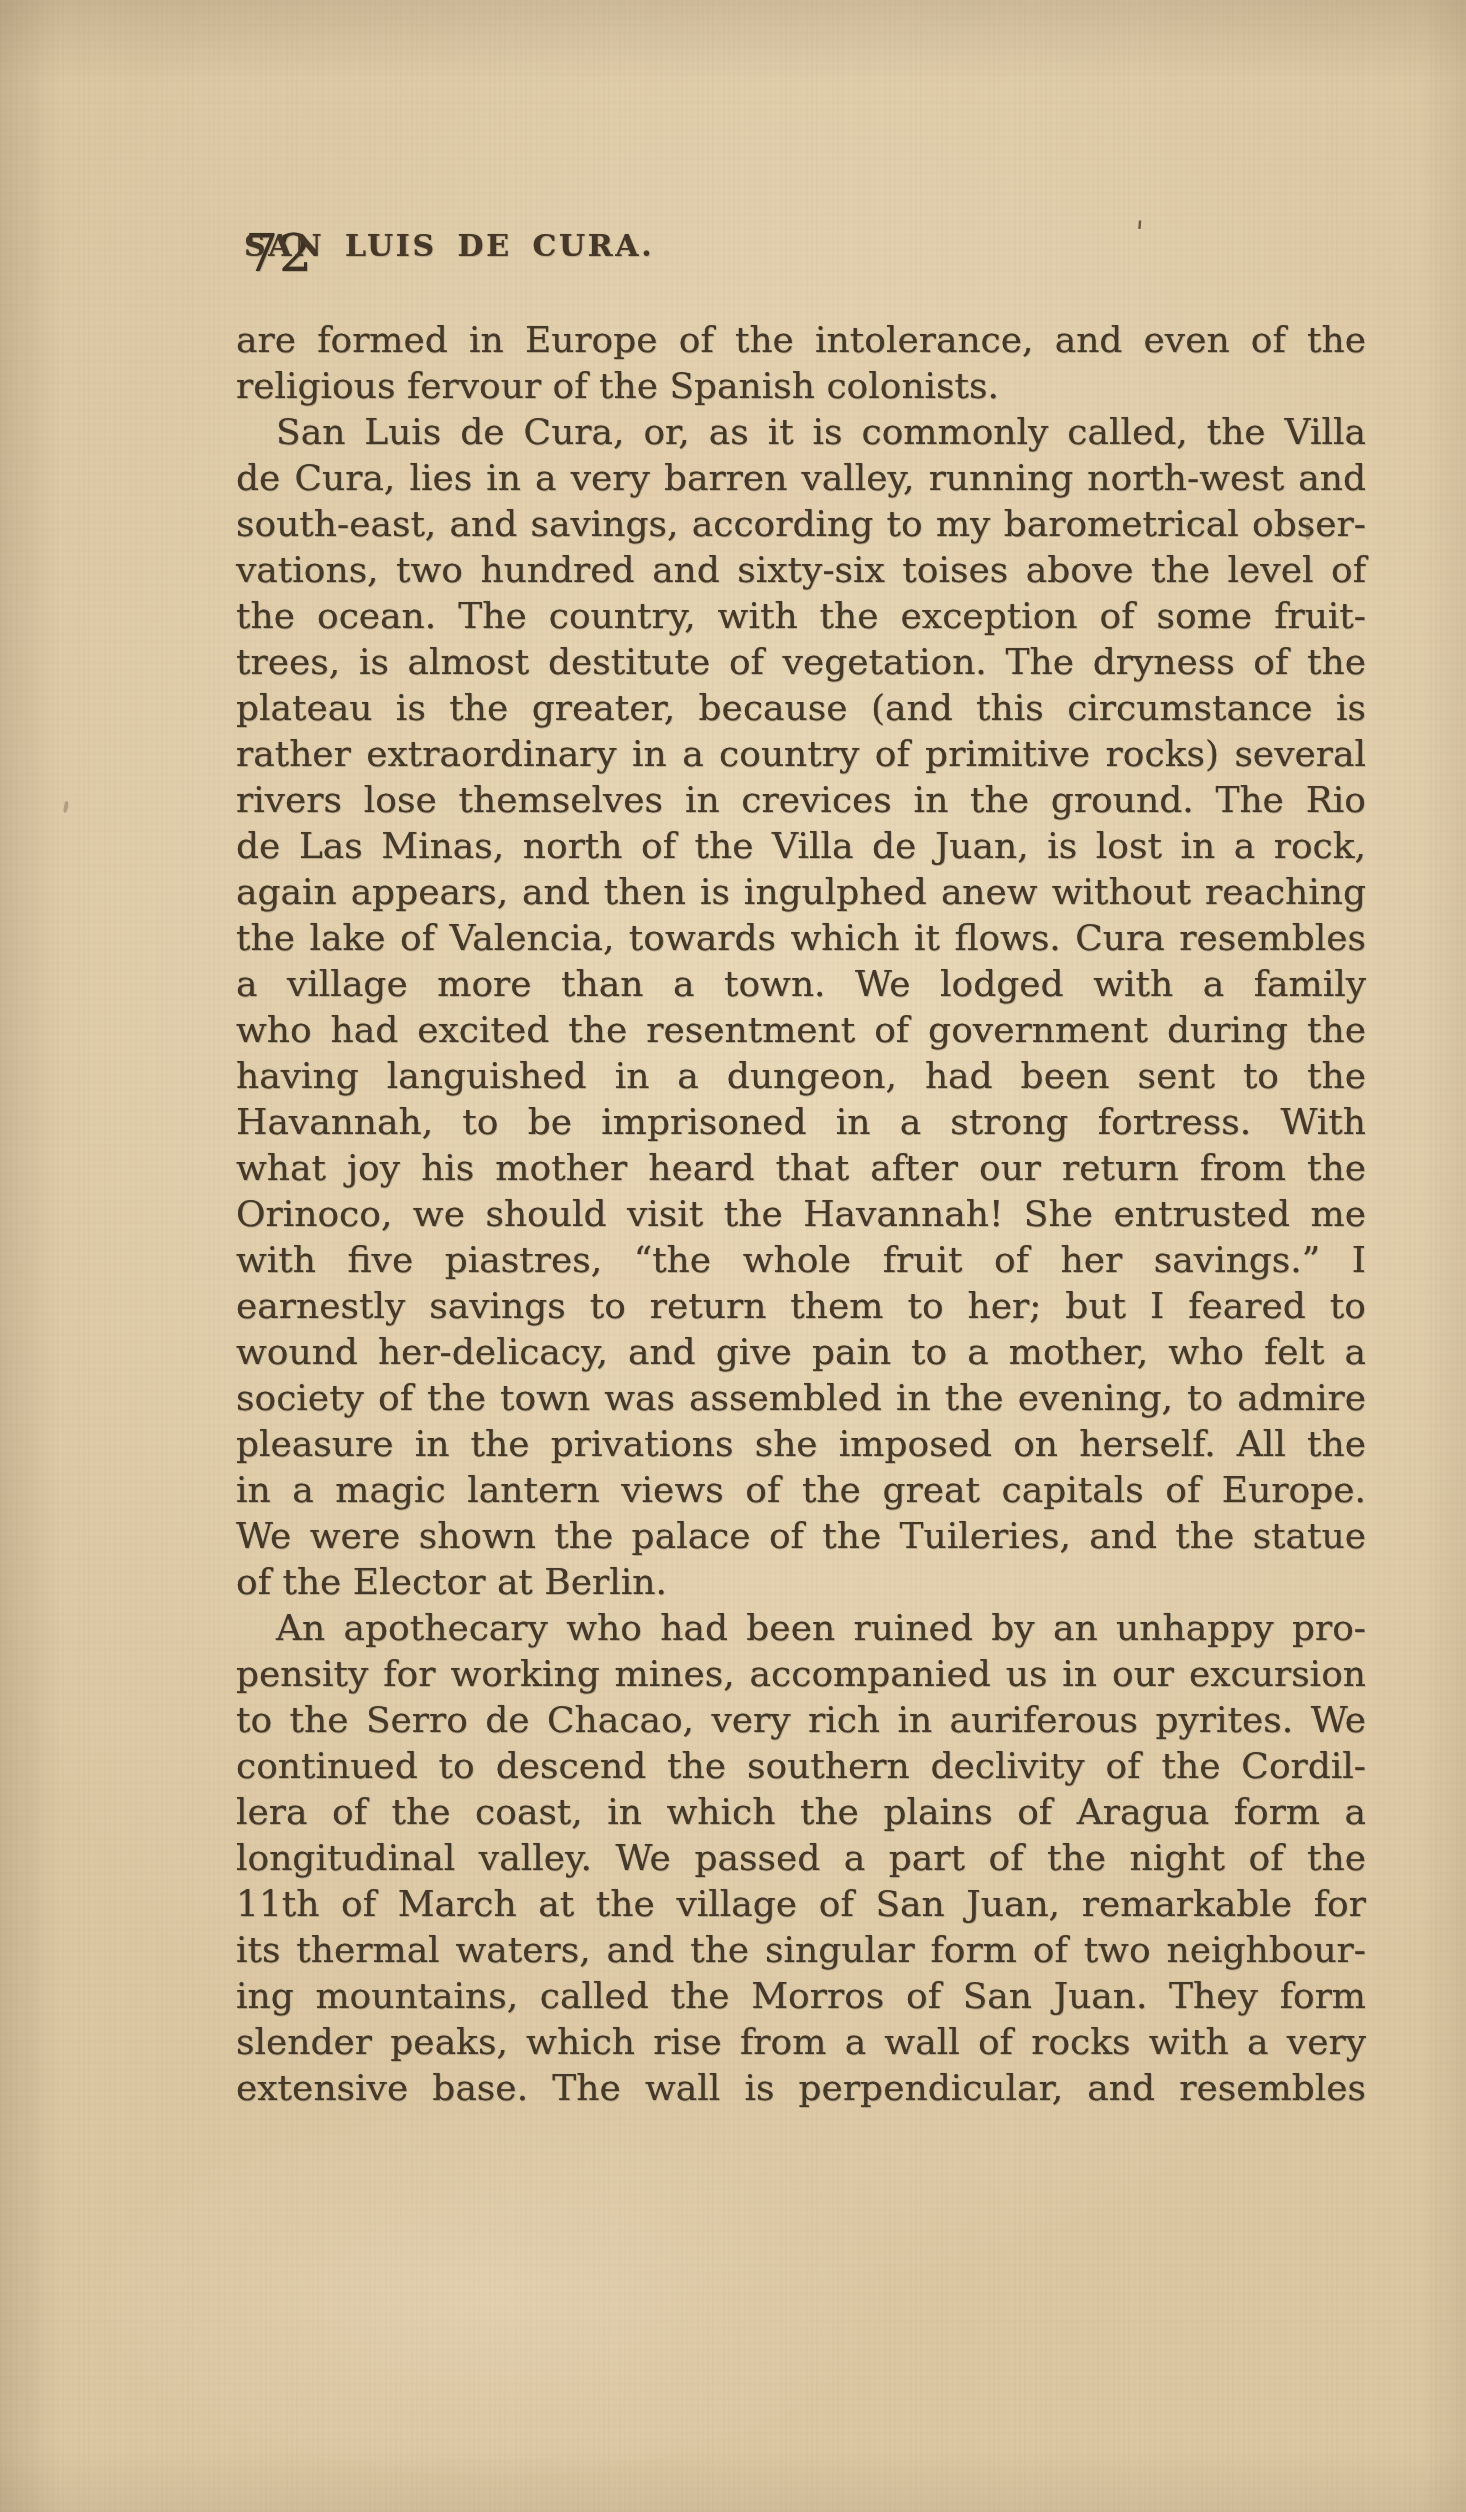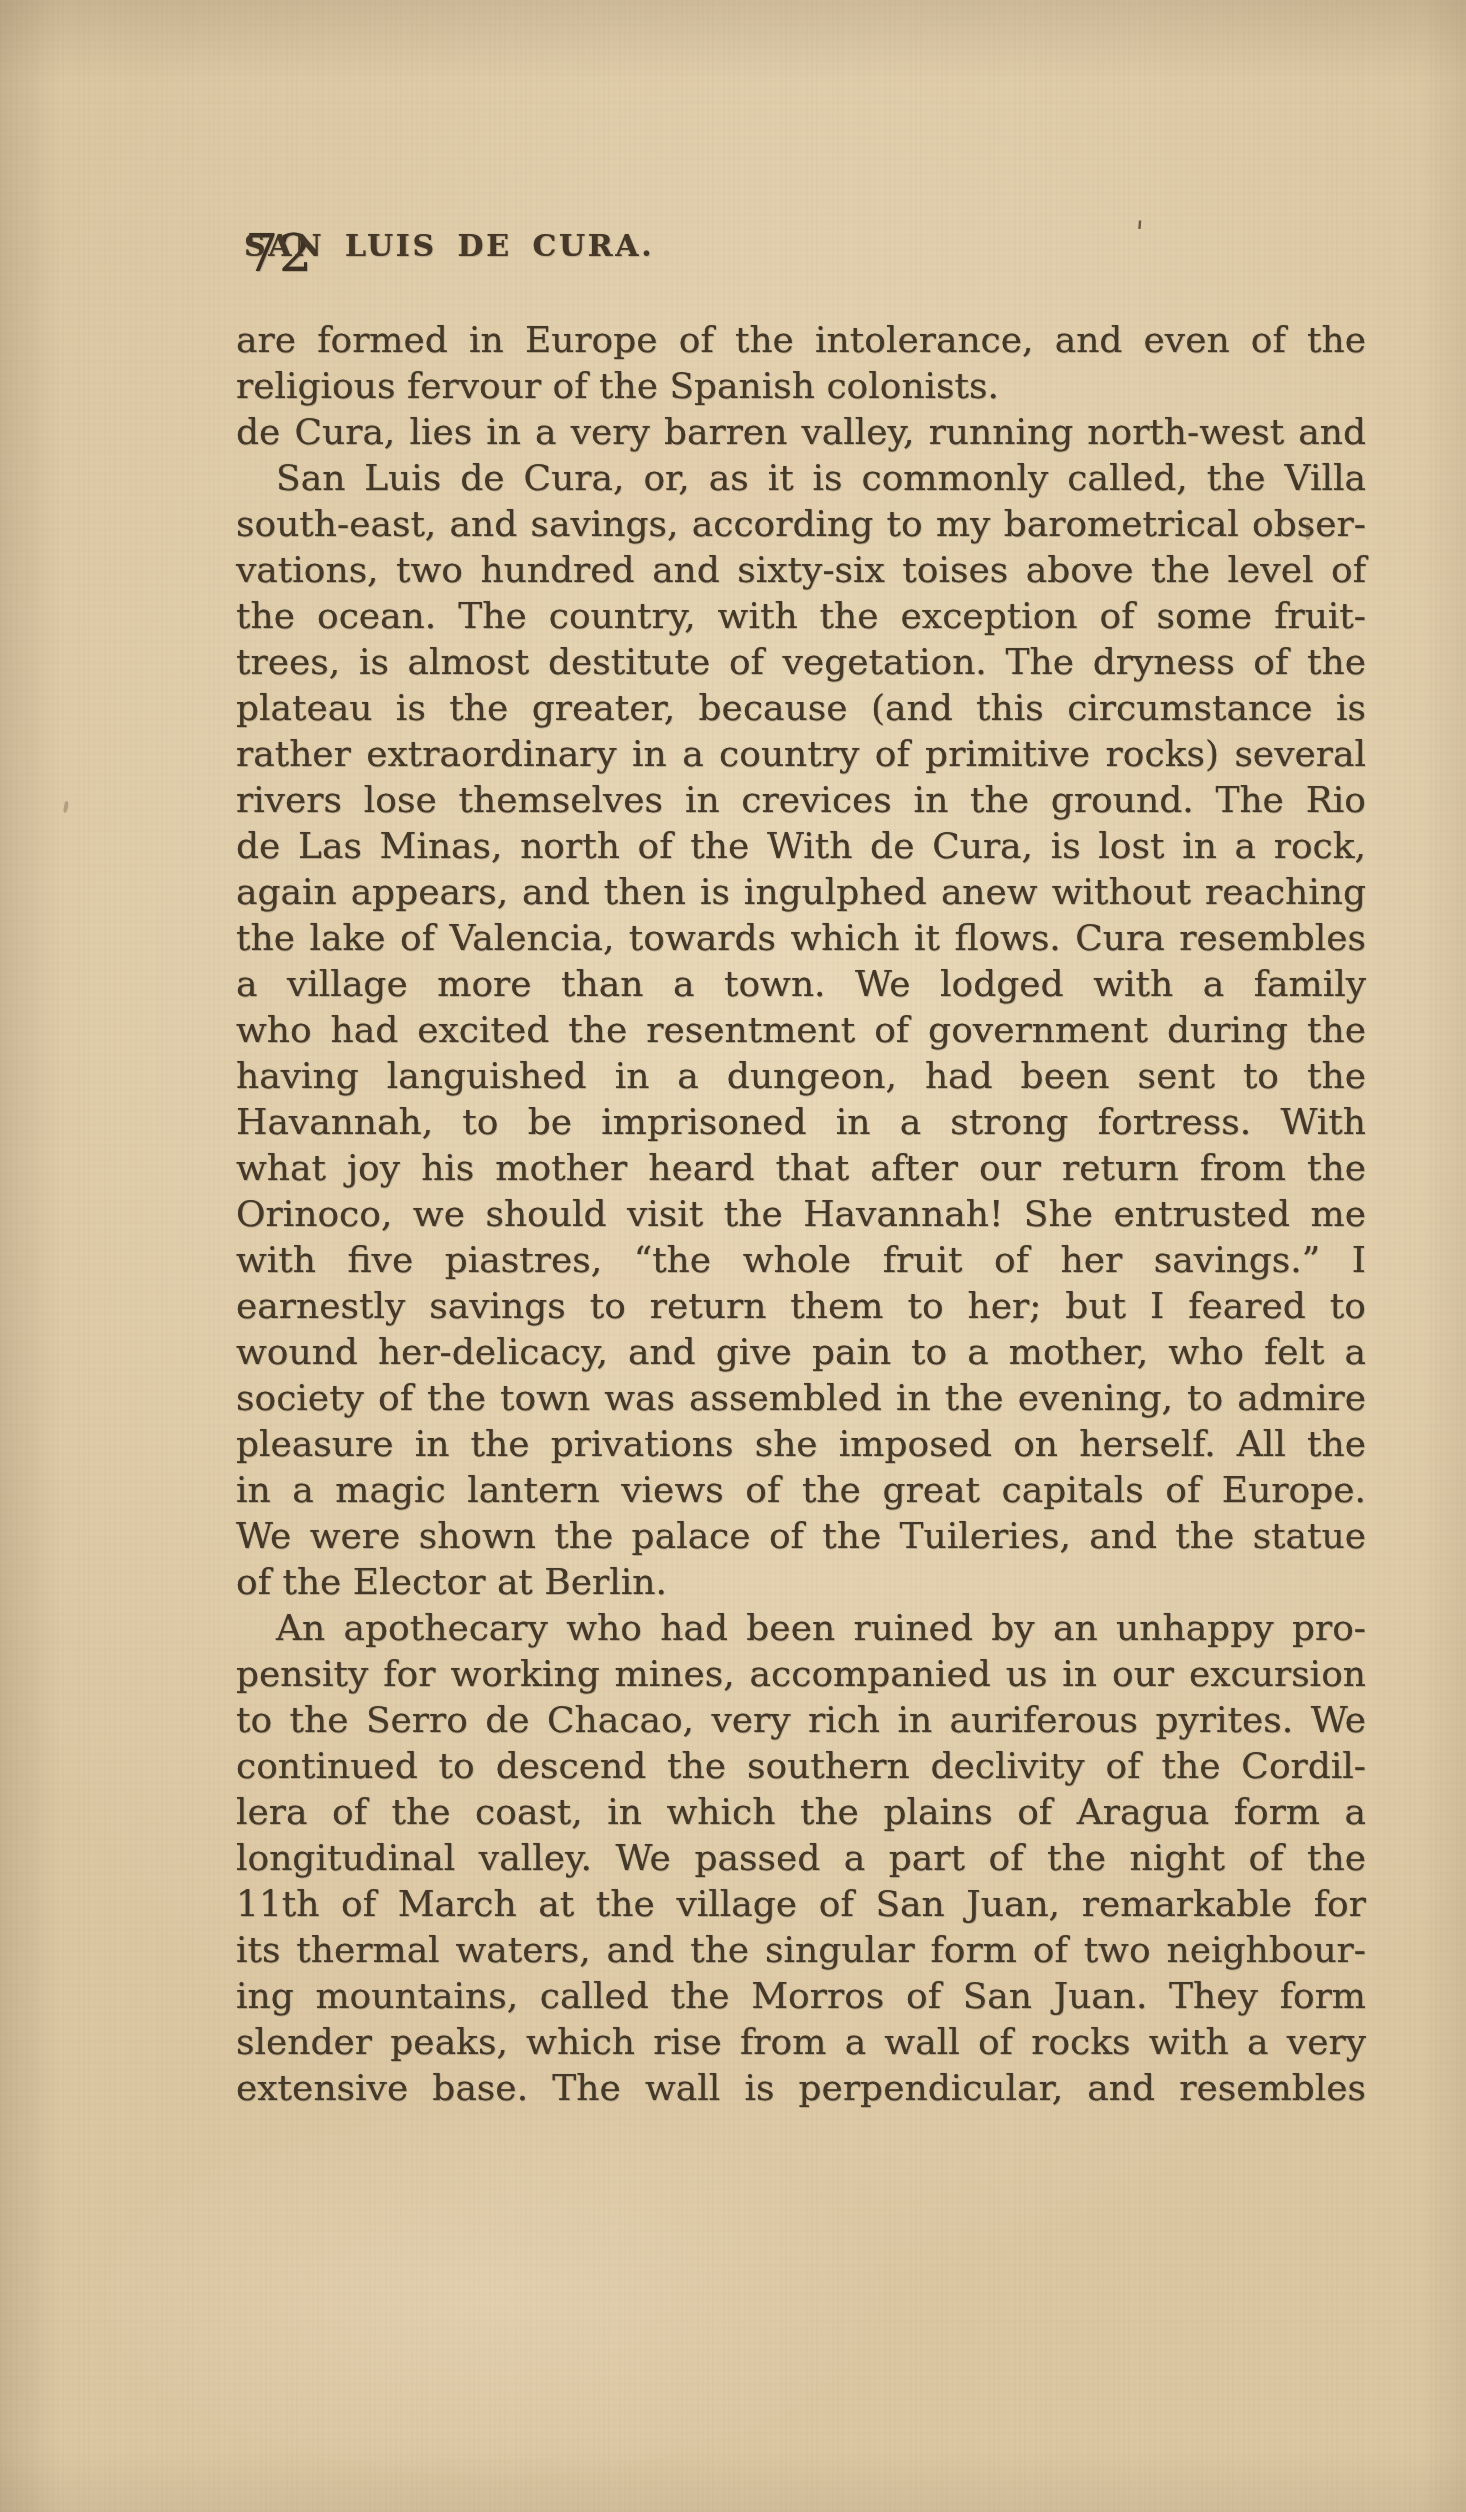--- a/index.html
+++ b/index.html
@@ -132,30 +132,30 @@
 
 <div class="header-number">72</div>
 <div class="running-title">SAN LUIS DE CURA.</div>
 <div class="stray-mark">'</div>
 <div class="speck-1"></div>
 <div class="speck-2"></div>
 
 <div class="text-block" id="text-block">
     <div class="text-line justified">are formed in Europe of the intolerance, and even of the</div>
     <div class="text-line justified para-end">religious fervour of the Spanish colonists.</div>
+    <div class="text-line justified indent">San Luis de Cura, or, as it is commonly called, the Villa</div>
     <div class="text-line justified">de Cura, lies in a very barren valley, running north-west and</div>
-    <div class="text-line justified indent">San Luis de Cura, or, as it is commonly called, the Villa</div>
     <div class="text-line justified">south-east, and savings, according to my barometrical obser-</div>
     <div class="text-line justified">vations, two hundred and sixty-six toises above the level of</div>
     <div class="text-line justified">the ocean. The country, with the exception of some fruit-</div>
     <div class="text-line justified">trees, is almost destitute of vegetation. The dryness of the</div>
     <div class="text-line justified">plateau is the greater, because (and this circumstance is</div>
     <div class="text-line justified">rather extraordinary in a country of primitive rocks) several</div>
     <div class="text-line justified">rivers lose themselves in crevices in the ground. The Rio</div>
-    <div class="text-line justified">de Las Minas, north of the With de Cura, is lost in a rock,</div>
+    <div class="text-line justified">de Las Minas, north of the Villa de Juan, is lost in a rock,</div>
     <div class="text-line justified">again appears, and then is ingulphed anew without reaching</div>
     <div class="text-line justified">the lake of Valencia, towards which it flows. Cura resembles</div>
     <div class="text-line justified">a village more than a town. We lodged with a family</div>
     <div class="text-line justified">who had excited the resentment of government during the</div>
     <div class="text-line justified">having languished in a dungeon, had been sent to the</div>
     <div class="text-line justified">Havannah, to be imprisoned in a strong fortress. With</div>
     <div class="text-line justified">what joy his mother heard that after our return from the</div>
     <div class="text-line justified">Orinoco, we should visit the Havannah! She entrusted me</div>
     <div class="text-line justified">with five piastres, “the whole fruit of her savings.” I</div>
     <div class="text-line justified">earnestly savings to return them to her; but I feared to</div>

